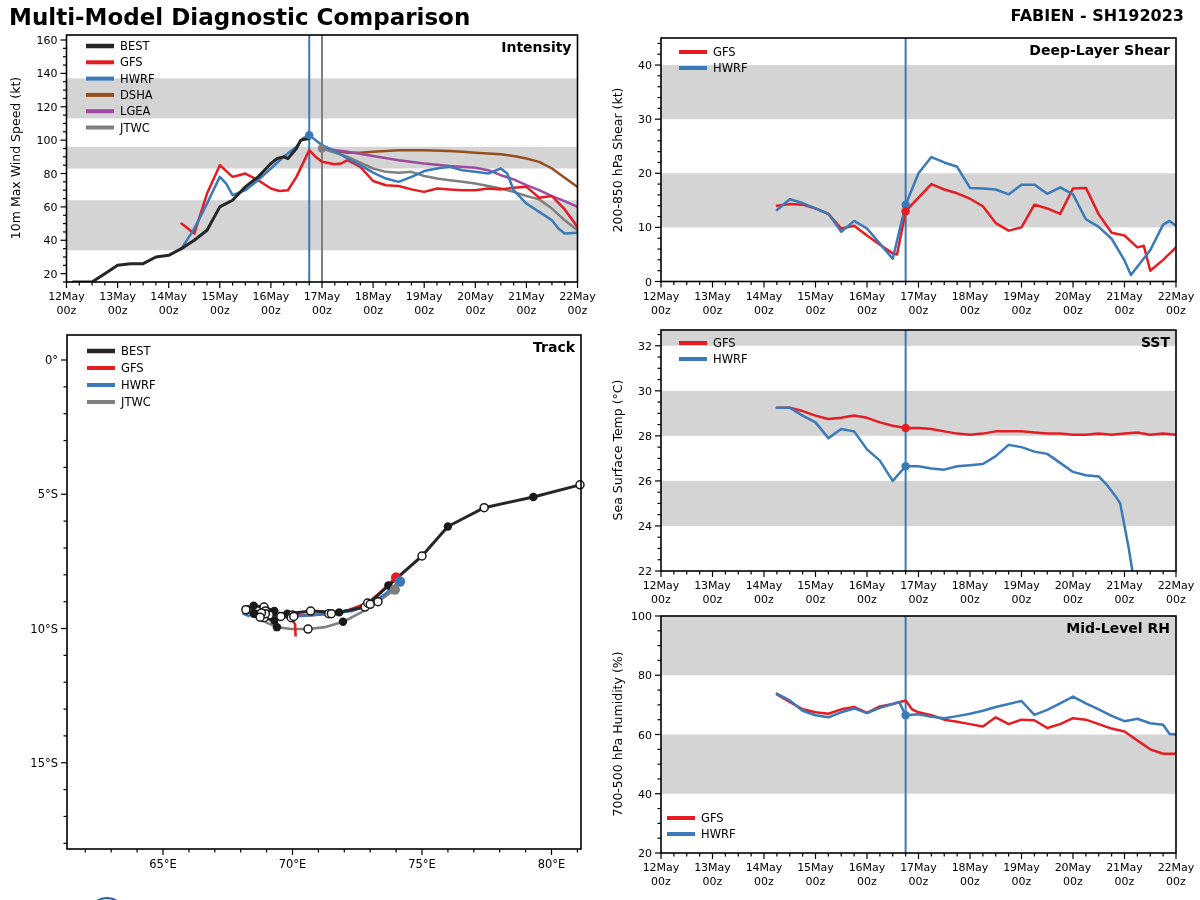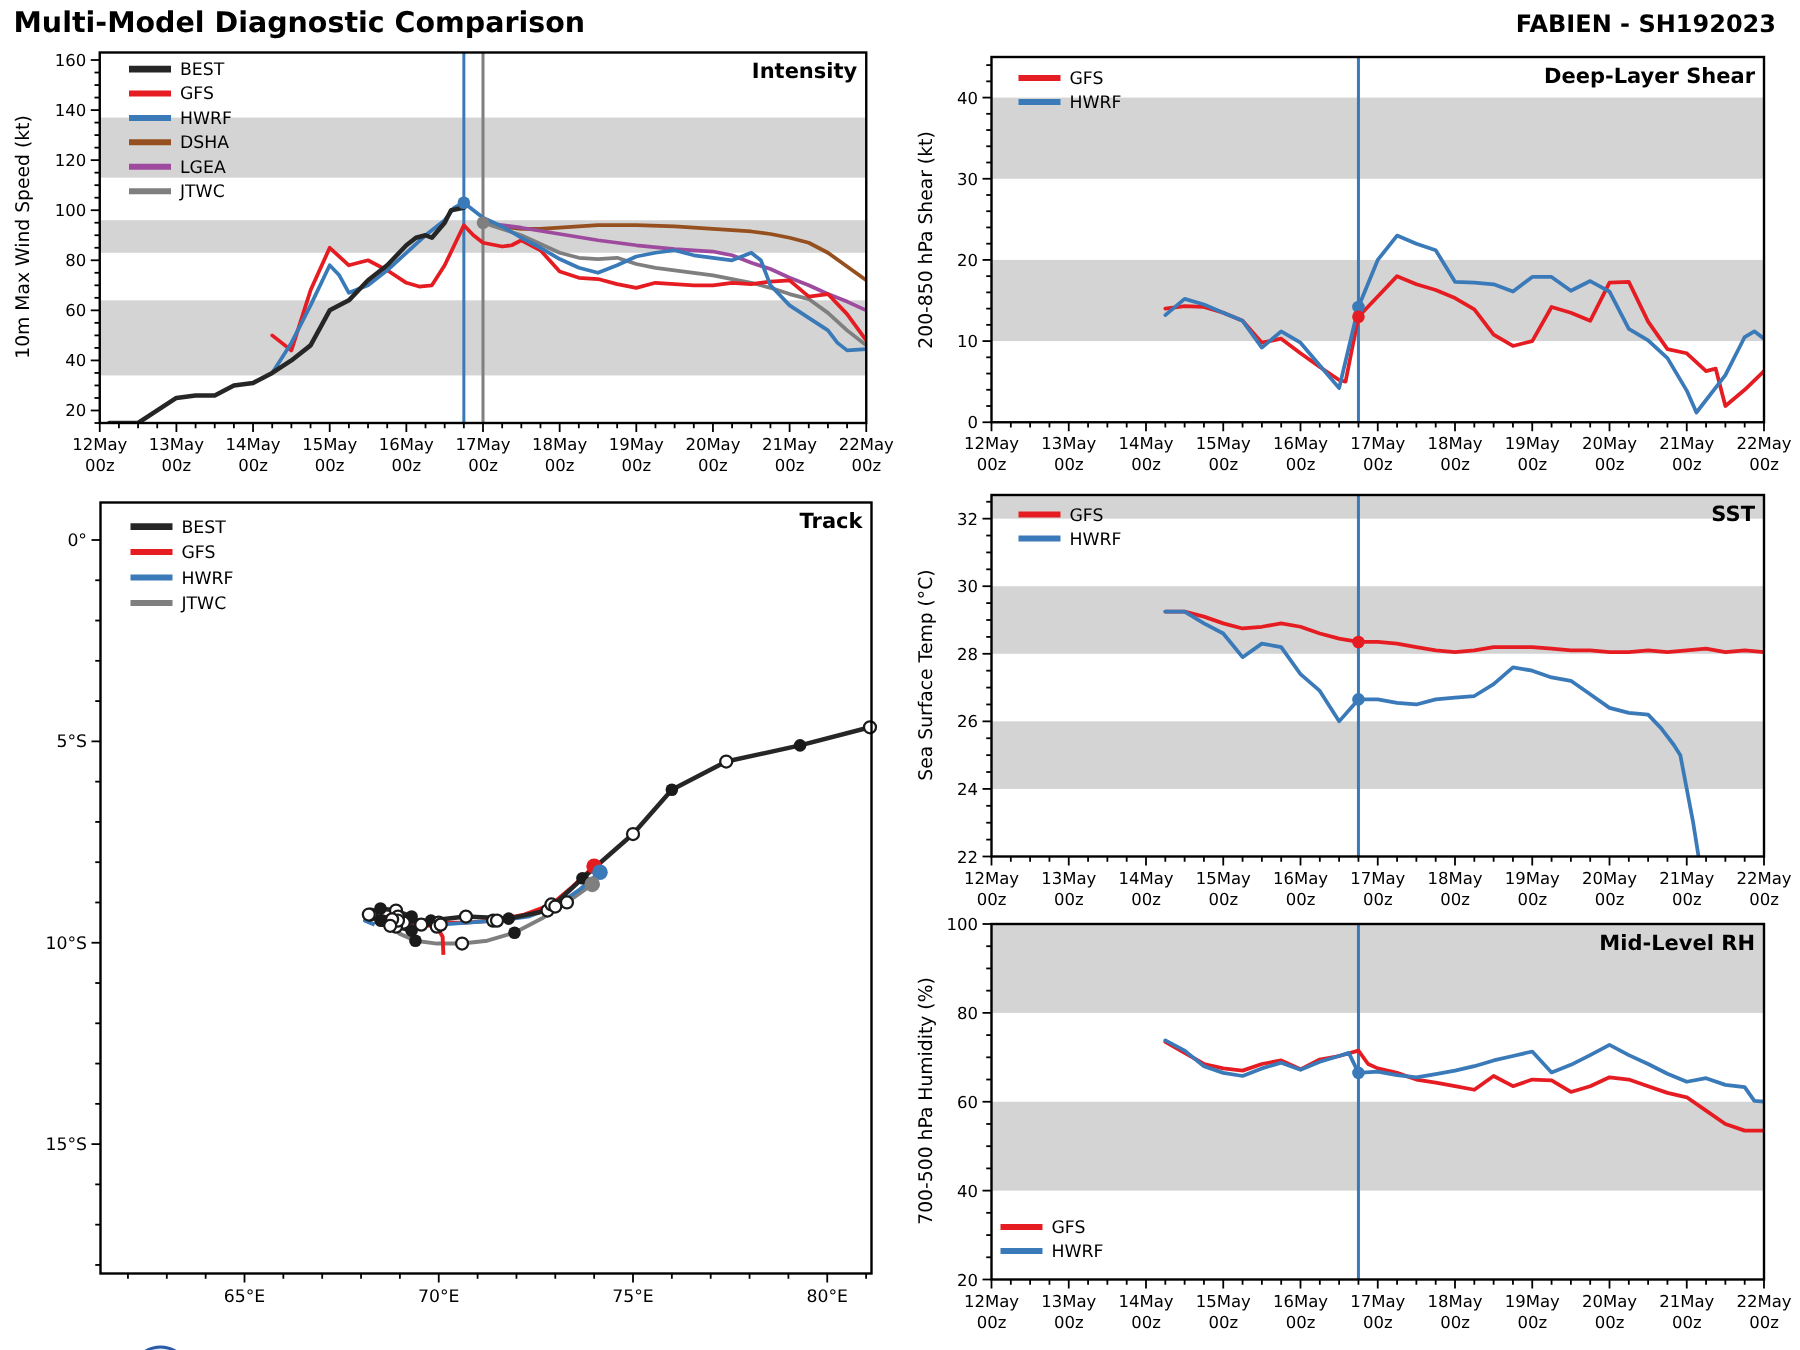--- a/index.html
+++ b/index.html
@@ -1,18 +1,18 @@
 <!DOCTYPE html>
 <html><head>
 <meta charset="utf-8">
 <style>
   html,body{margin:0;padding:0;background:#fff;}
   .page{position:relative;width:1200px;height:900px;background:#ffffff;overflow:hidden;
         font-family:"DejaVu Sans","Liberation Sans",sans-serif;}
-  .title-left{position:absolute;left:9px;top:4px;font-size:19px;font-weight:bold;color:#000;white-space:nowrap;}
+  .title-left{position:absolute;left:9px;top:4px;font-size:23px;font-weight:bold;color:#000;white-space:nowrap;}
   .title-right{position:absolute;right:16px;top:6px;font-size:16px;font-weight:bold;color:#000;white-space:nowrap;}
   .ylab{position:absolute;font-size:12.5px;color:#000;white-space:nowrap;
         transform:translate(-50%,-50%) rotate(-90deg);}
   #chart-svg{position:absolute;left:0;top:0;}
   svg text{font-family:"DejaVu Sans","Liberation Sans",sans-serif;fill:#000;}
   .logo{position:absolute;left:6px;top:855px;display:flex;align-items:center;height:44px;margin-top:40px;}
   .cira-globe{width:26px;height:26px;border-radius:50%;
       background:radial-gradient(circle at 35% 30%,#9fd8ef 0 25%,#3b86c4 26% 70%,#14386e 100%);
       margin-right:-20px;z-index:1;border:1px solid #14386e;}
   .cira-text{font-size:33px;font-weight:bold;color:#1e3c96;letter-spacing:-2px;z-index:2;

